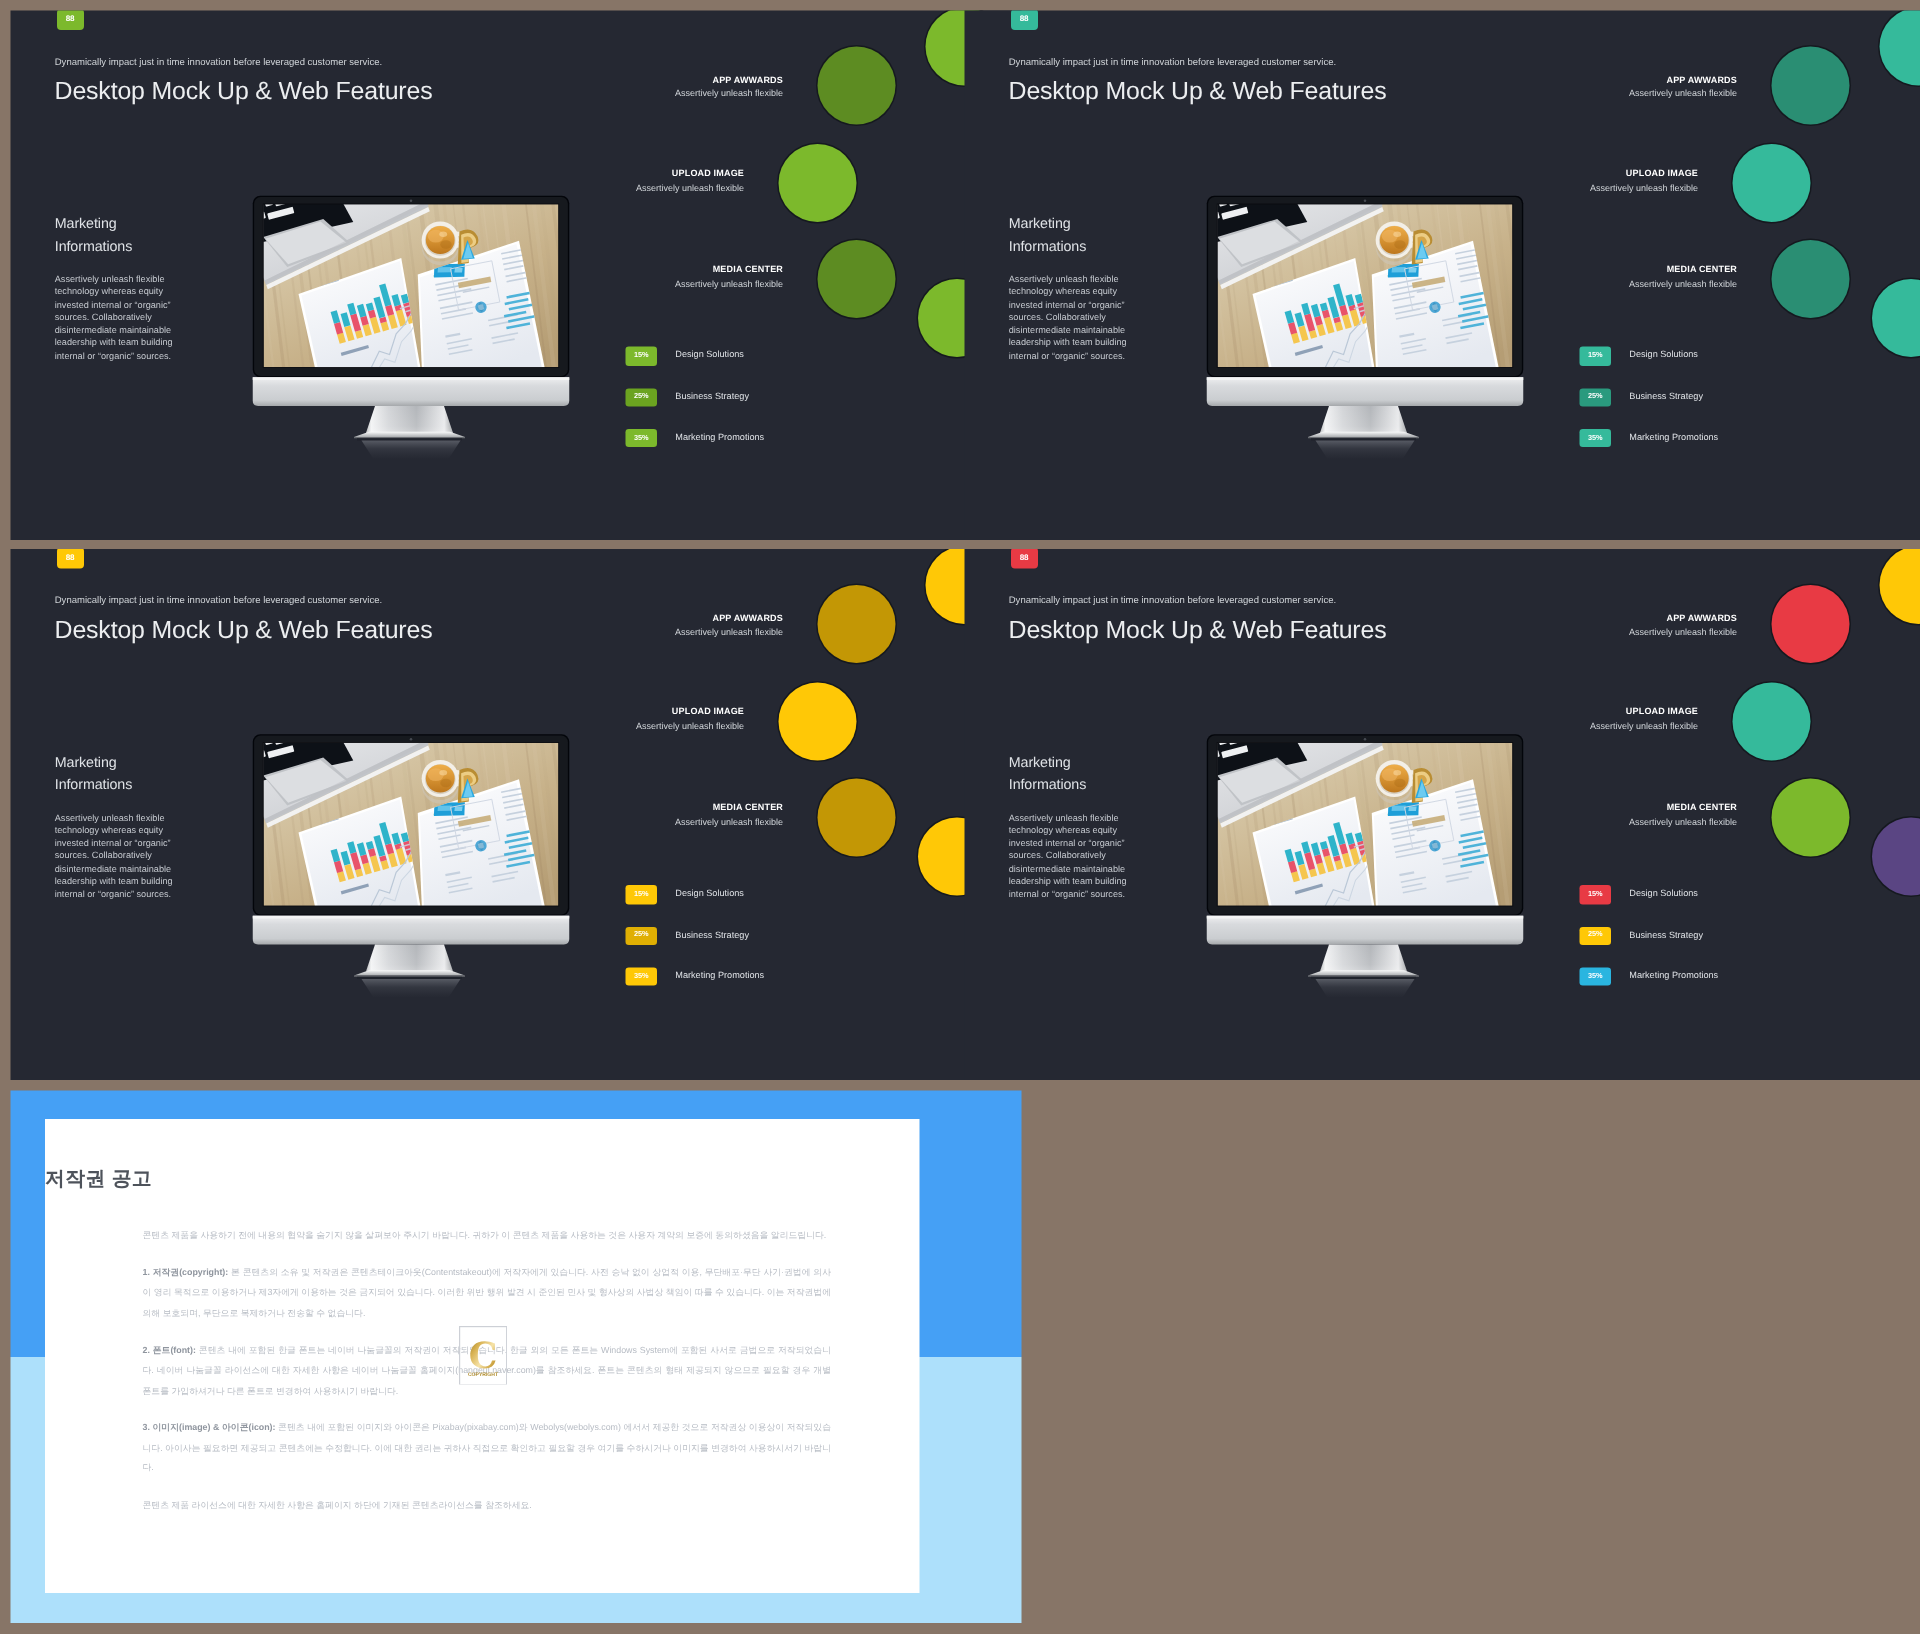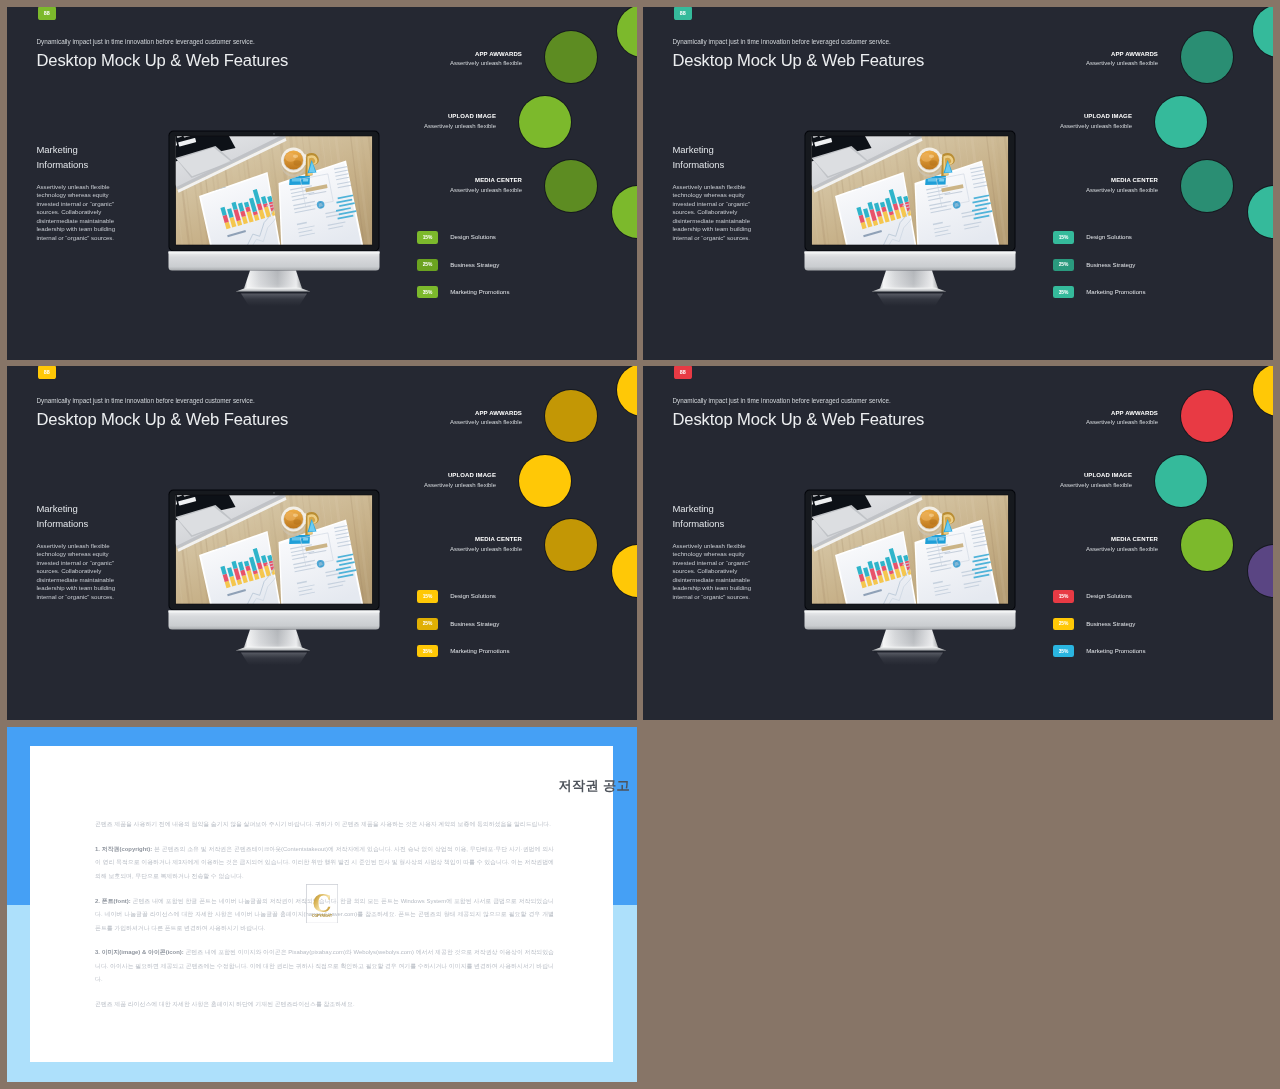--- a/index.html
+++ b/index.html
@@ -1,18 +1,18 @@
 <!DOCTYPE html>
 <html><head><meta charset="utf-8"><title>Slides</title>
 <style>
   html,body{margin:0;padding:0;}
   body{width:1280px;height:1089px;background:#877567;overflow:hidden;
        font-family:"Liberation Sans",sans-serif;}
   .grid{position:absolute;left:0;top:0;width:1280px;height:1089px;}
-  .panel{position:absolute;overflow:hidden;width:630px;height:353px;background:#252832;}
+  .panel{position:absolute;overflow:hidden;width:630px;height:353px;background:#252832;padding-left:44px;}
   .p3,.p4{height:354px;}
   .p1{left:7px;top:7px;} .p2{left:643px;top:7px;}
   .p3{left:7px;top:366px;} .p4{left:643px;top:366px;}
   .p5{left:7px;top:727px;background:#fff;height:355px;}
 
   .badge{position:absolute;left:31px;top:-0.6px;width:17.5px;height:13.1px;border-radius:2.6px;
          color:#fff;font-size:5.4px;font-weight:bold;display:flex;align-items:center;
          justify-content:center;}
   .kicker{position:absolute;left:29.5px;top:30.5px;font-size:6.35px;color:#d0d4d8;white-space:nowrap;}
   .title{position:absolute;left:29.4px;top:44.4px;font-size:16.58px;color:#eceef0;font-weight:400;
@@ -29,22 +29,22 @@
 
   .pill{position:absolute;width:21.7px;height:12.3px;border-radius:2.2px;color:#fff;font-size:4.9px;
         display:flex;align-items:center;justify-content:center;font-weight:700;}
   .plabel{position:absolute;font-size:6.1px;color:#e0e3e7;}
   .s1{top:224.3px;} .s2{top:251.6px;} .s3{top:279.1px;}
   .pillx{left:409.7px;} .plabelx{left:443.2px;}
 
   
   .p5{background:linear-gradient(to bottom,#45a0f5 0%,#45a0f5 50.1%,#ade0fb 50.1%,#ade0fb 100%);}
   .paper{position:absolute;left:23px;top:19px;width:583px;height:316px;background:#fff;}
-  .cp-title{position:absolute;left:0;top:32.2px;width:583px;text-align:right;font-size:13.2px;
-            font-weight:bold;color:#4e535b;letter-spacing:0.3px;line-height:15px;margin-left:17px;}
+  .cp-title{position:absolute;left:0;top:32.2px;width:583px;text-align:left;font-size:13.2px;
+            font-weight:bold;color:#4e535b;letter-spacing:0.3px;line-height:15px;}
   .cp-sub{position:absolute;left:0;top:49.5px;width:583px;text-align:center;font-size:8.6px;
           color:#62676f;line-height:11px;}
   .cp-body{position:absolute;left:65px;top:72px;width:459px;font-size:5.9px;line-height:13.5px;
            color:#b7bcc4;text-align:justify;}
   .cp-body p{margin:0 0 11.3px 0;}
   .cp-body b{color:#8f959e;font-weight:bold;}
   .wm{position:absolute;left:275.7px;top:137.9px;width:32.2px;height:39.6px;}
 
 </style></head><body style="background: rgb(135, 117, 103);">
 

